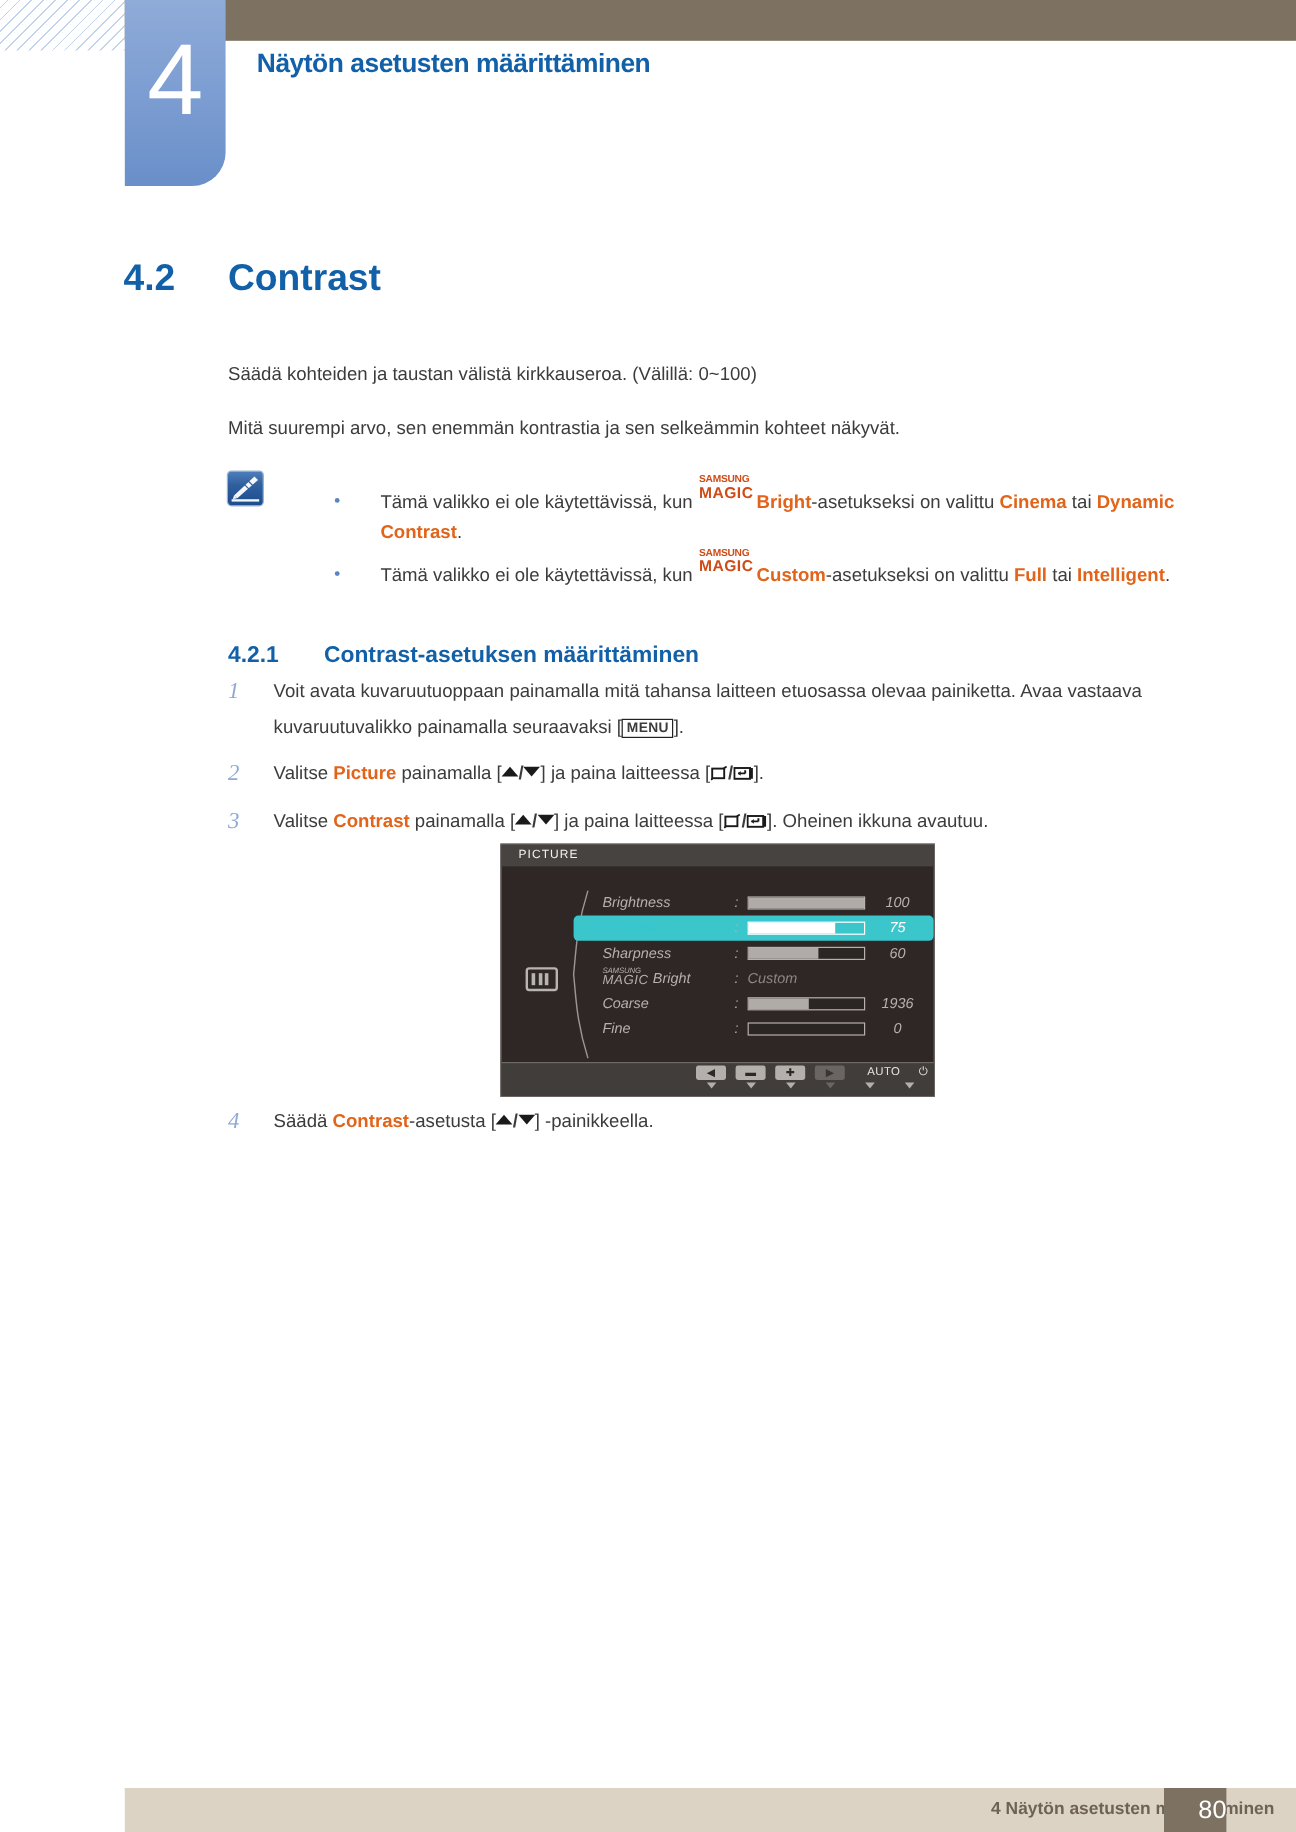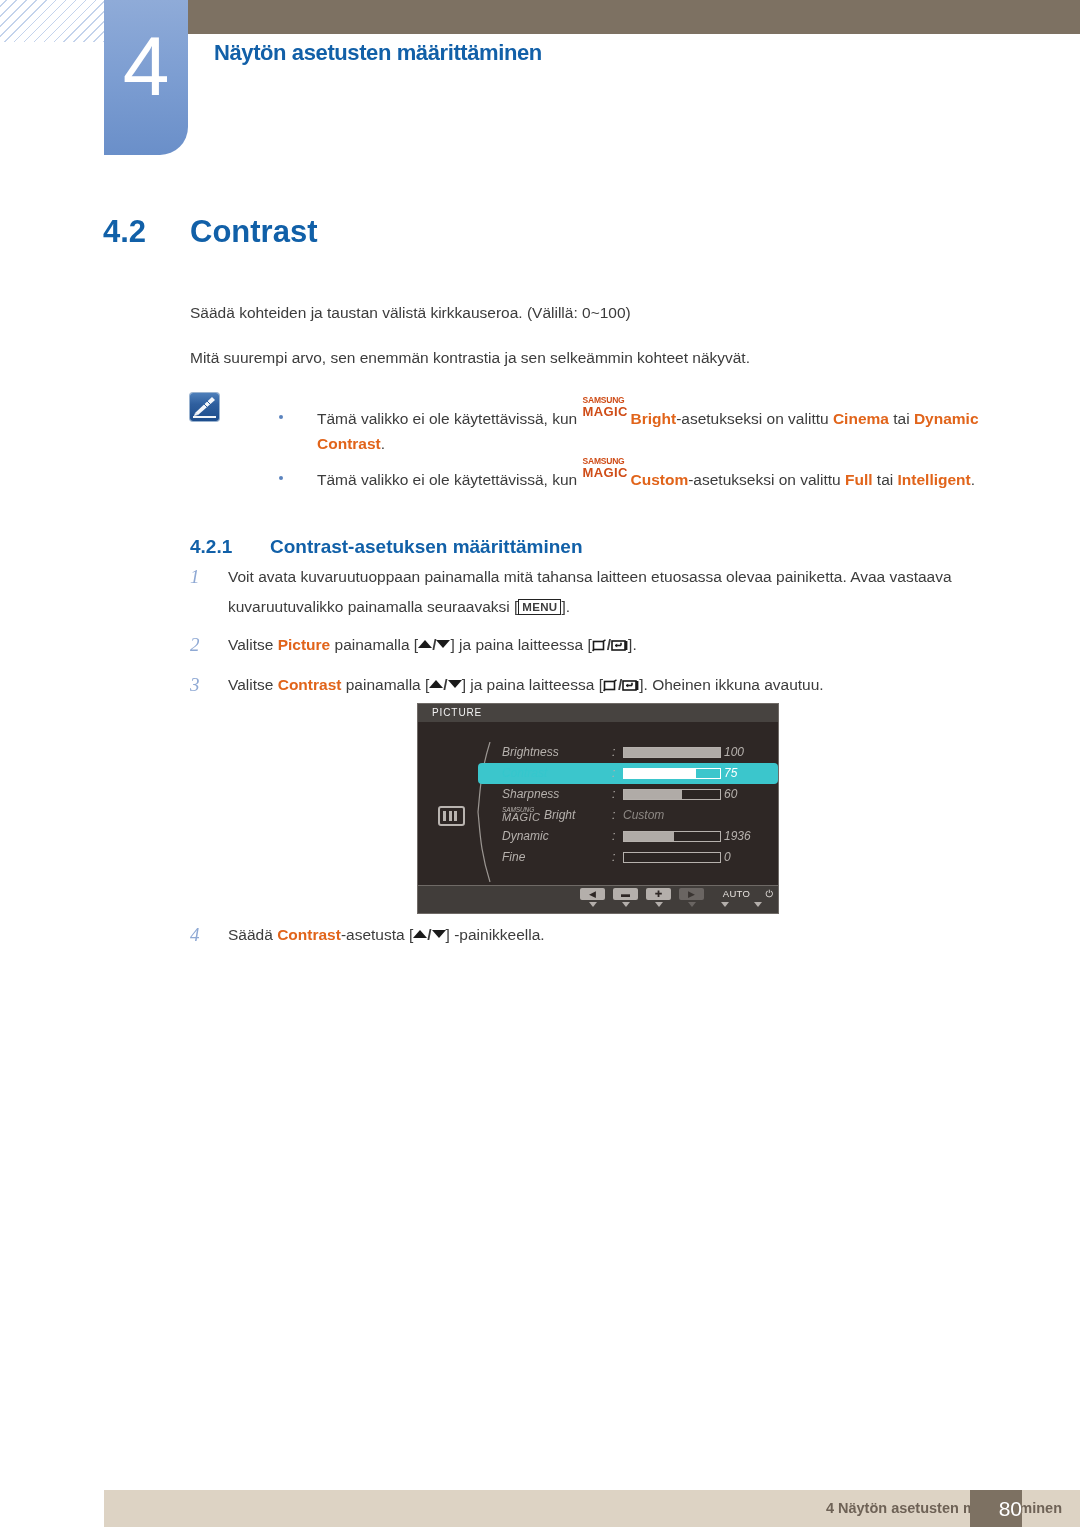--- a/index.html
+++ b/index.html
@@ -287,20 +287,21 @@
   }
   .osd-row .bar .fill {
     position: absolute;
     left: 0; top: 0; bottom: 0;
     background: #b0aba7;
   }
   .osd-row .val {
     position: absolute;
     left: 246px; top: 0;
     width: 48px;
+    text-align: center;
     font-size: 12px;
     color: #b6b1ad;
     line-height: 21px;
   }
   .osd-row .optval {
     position: absolute;
     left: 145px; top: 0;
     font-size: 12px;
     color: #8d8884;
     line-height: 21px;
@@ -547,21 +548,21 @@
         <span class="osd-magic">
           <span class="s">SAMSUNG</span>
           <span class="m">MAGIC</span>
           <span class="rest">Bright</span>
         </span>
         <span class="colon">:</span>
         <span class="optval">Custom</span>
       </div>
 
       <div class="osd-row">
-        <span class="lbl">Dynamic</span>
+        <span class="lbl">Coarse</span>
         <span class="colon">:</span>
         <span class="bar">
             <span class="fill" style="width:52%"></span>
           </span>
         <span class="val">1936</span>
       </div>
 
       <div class="osd-row">
         <span class="lbl">Fine</span>
         <span class="colon">:</span>

